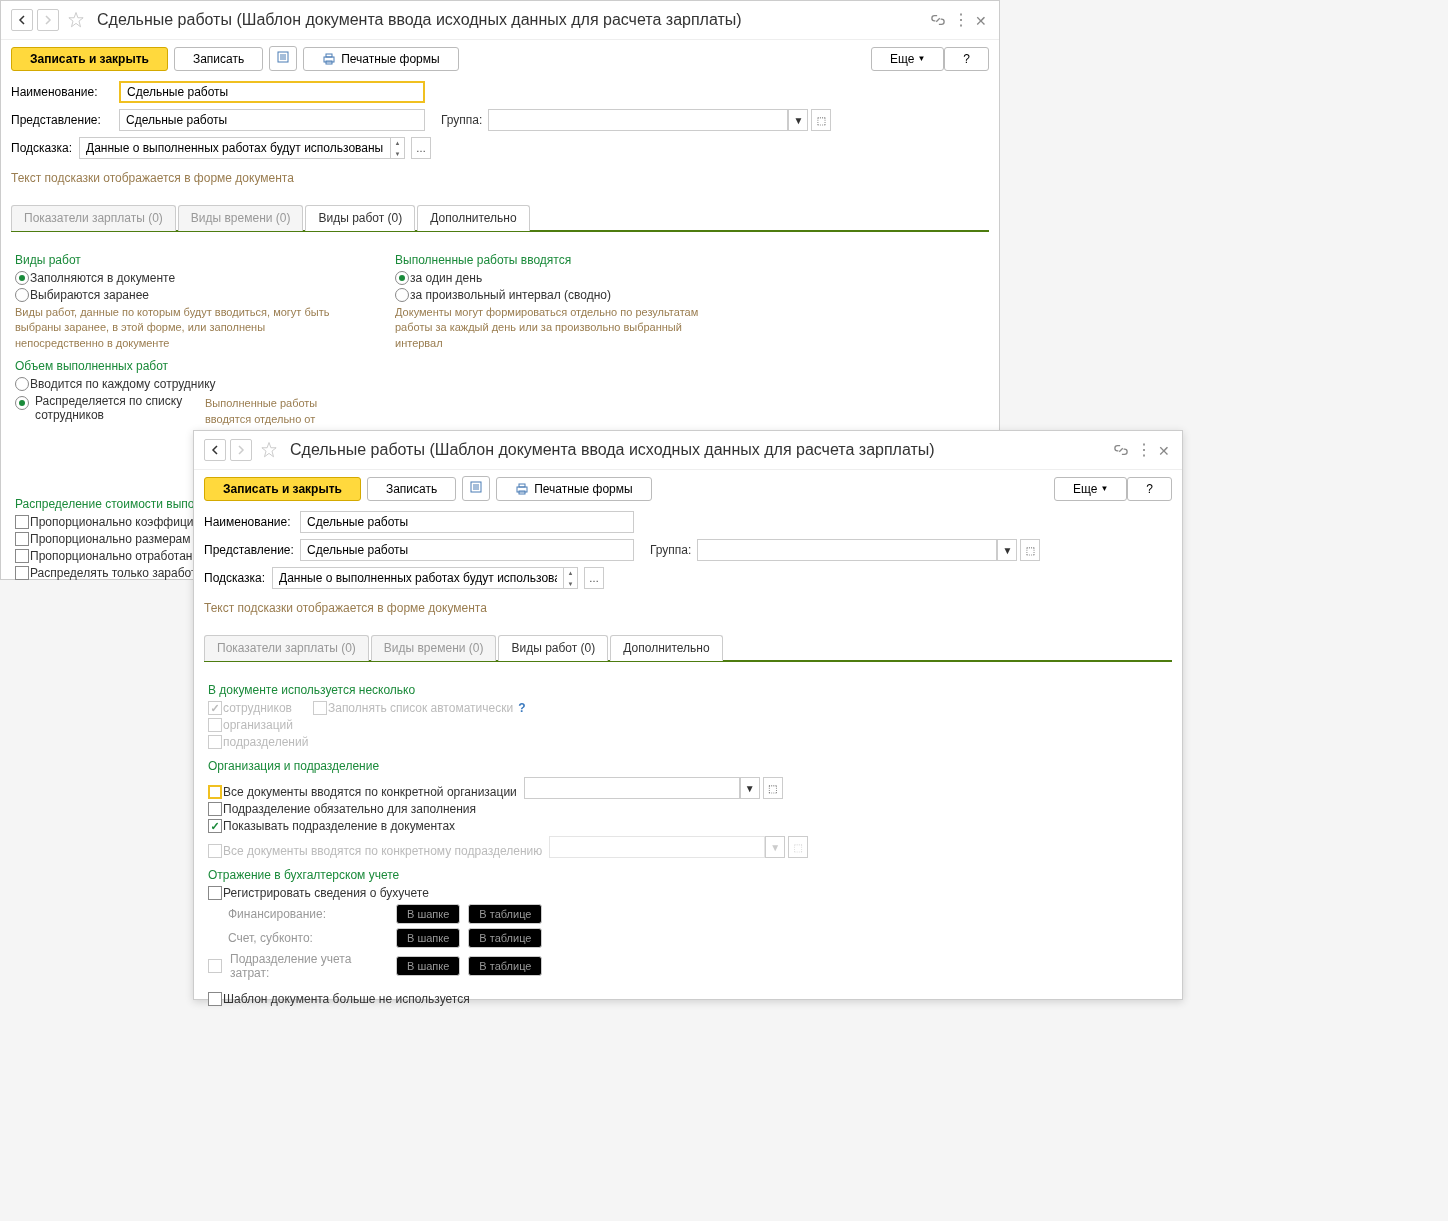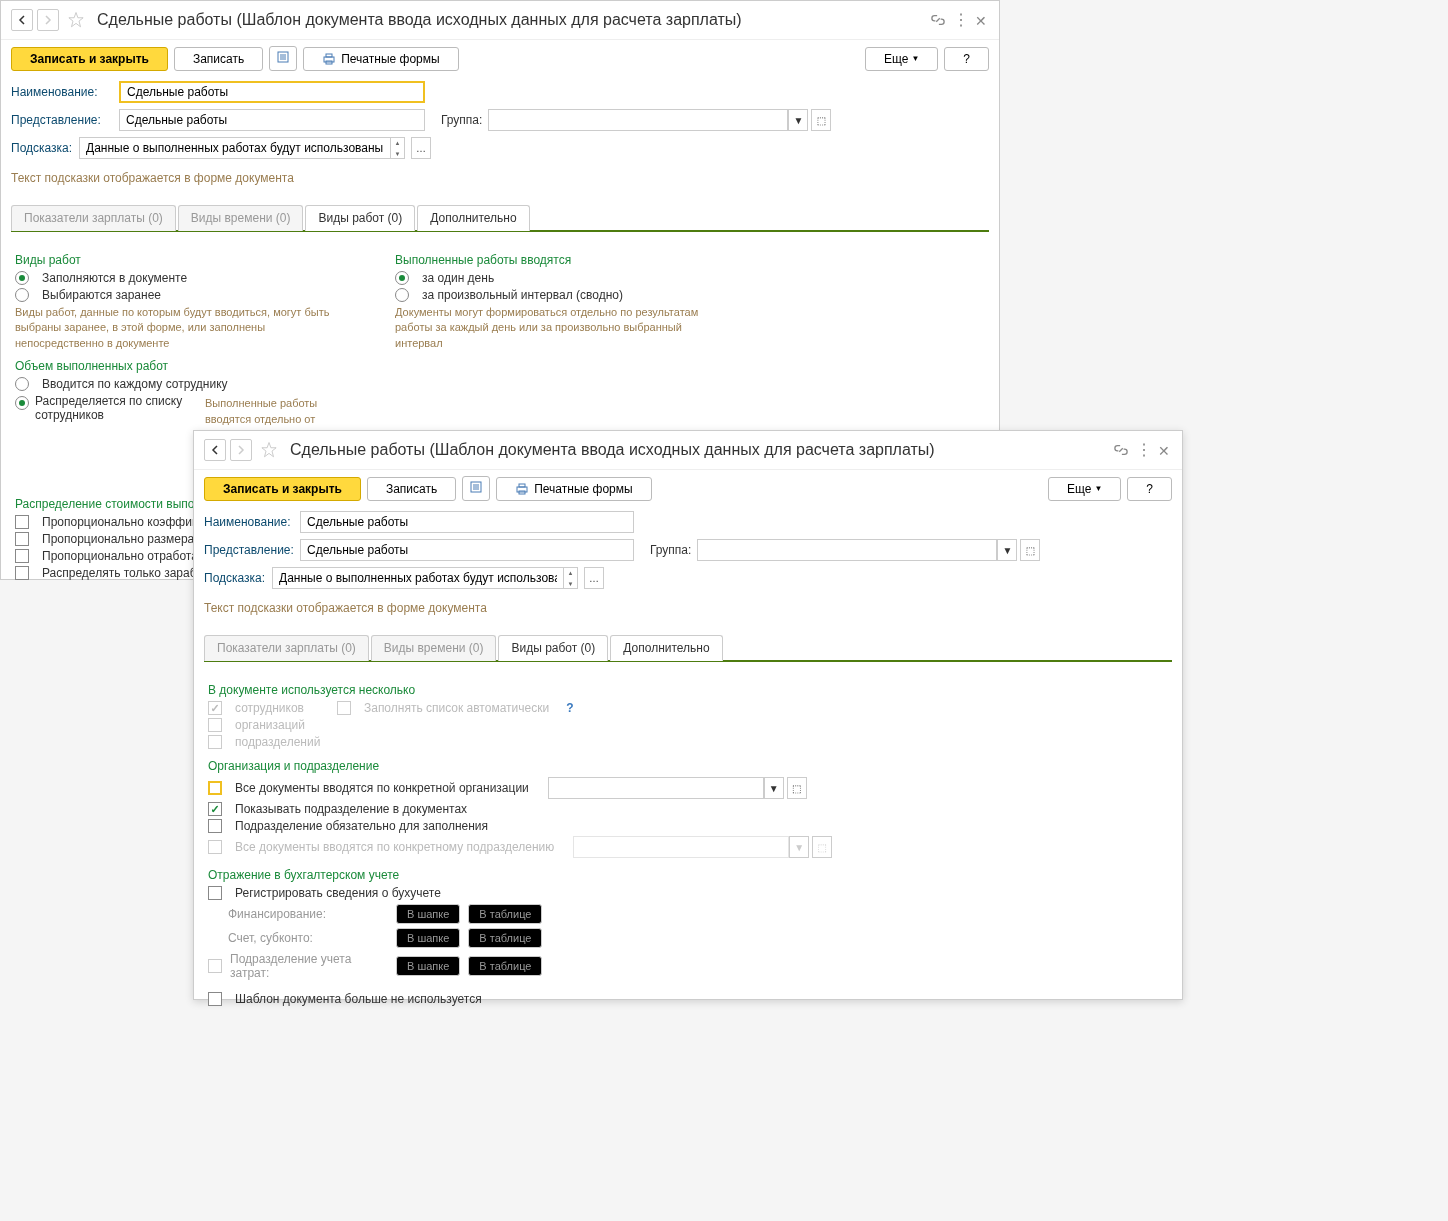--- a/index.html
+++ b/index.html
@@ -13,41 +13,41 @@
 .nav-btn svg { width: 10px; height: 10px; }
 .star-icon { width: 18px; height: 18px; color: #bbb; margin: 0 4px; }
 .title { font-size: 16px; color: #333; margin-left: 4px; }
 .header-right { margin-left: auto; display: flex; align-items: center; gap: 8px; }
 .header-icon { width: 14px; height: 14px; color: #888; cursor: pointer; }
 .toolbar { display: flex; align-items: center; padding: 6px 10px; gap: 6px; }
 .btn { padding: 4px 18px; border: 1px solid #bbb; background: #fff; font-size: 12px; cursor: pointer; border-radius: 3px; }
 .btn-primary { background: #ffd93d; border-color: #d4a900; font-weight: bold; }
 .btn-icon { padding: 4px 7px; }
 .btn-print { display: flex; align-items: center; gap: 5px; }
-.toolbar-right { margin-left: auto; display: flex; gap: 6px; }
+.toolbar-right { margin-left: auto; display: flex; }
 .btn-more { display: flex; align-items: center; gap: 3px; }
 .form-rows { padding: 4px 10px; }
 .form-row { display: flex; align-items: center; margin-bottom: 6px; gap: 6px; }
-.form-label { width: 102px; color: #0c4a6e; }
+.form-label { width: 102px; color: #000000; }
 .input { border: 1px solid #ccc; padding: 3px 6px; font-size: 12px; height: 22px; }
 .input-name { width: 306px; border: 2px solid #f0c020; }
 .input-wide { width: 306px; }
 .group-input { display: flex; align-items: center; }
 .group-select { width: 300px; border: 1px solid #ccc; height: 22px; }
 .small-btn { width: 20px; height: 22px; border: 1px solid #ccc; background: #fff; display: flex; align-items: center; justify-content: center; font-size: 10px; cursor: pointer; }
 .hint-input { width: 310px; }
 .hint-text { color: #9a7d50; padding: 2px 10px 6px; }
 .tabs { display: flex; border-bottom: 2px solid #4d7c0f; margin: 13px 10px; }
 .tab { padding: 5px 12px; border: 1px solid #ccc; border-bottom: none; background: #f5f5f5; color: #999; cursor: pointer; border-radius: 3px 3px 0 0; margin-right: 2px; position: relative; top: 1px; }
 .tab.active { background: #fff; color: #333; border-bottom: 1px solid #fff; }
 .tab-content { padding: 8px 14px; }
 .columns { display: flex; gap: 50px; }
 .col { flex: 0 0 330px; }
 .section-title { color: #1a8a3a; margin-bottom: 4px; }
-.radio-row, .check-row { display: flex; align-items: center; gap: 13px; margin: 3px 0; }
+.radio-row, .check-row { display: flex; align-items: flex-end; gap: 1px; margin: 3px 0; }
 .radio, .checkbox { width: 14px; height: 14px; border: 1px solid #888; background: #fff; display: inline-flex; align-items: center; justify-content: center; flex-shrink: 0; }
 .radio { border-radius: 50%; }
 .radio.checked::after { content: ''; width: 6px; height: 6px; background: #1a8a3a; border-radius: 50%; }
 .checkbox.checked::after { content: '✓'; color: #1a8a3a; font-size: 11px; font-weight: bold; line-height: 1; }
 .checkbox.disabled, .radio.disabled { border-color: #ccc; }
 .checkbox.disabled.checked::after { color: #bbb; }
 .checkbox.highlight { border: 2px solid #f0c020; }
 .hint-note { color: #9a7d50; font-size: 11px; line-height: 1.4; margin-top: 2px; }
 .sub-hint { margin-left: 20px; max-width: 140px; }
 .radio-with-hint { display: flex; align-items: flex-start; gap: 6px; }
@@ -322,26 +322,26 @@
     <div class="check-row">
       <span class="checkbox highlight"></span>
         <span>Все документы вводятся по конкретной организации</span>
       <div class="inline-input">
           <div class="inline-select"></div>
           <div class="small-btn">▼</div>
           <div class="small-btn" style="margin-left:3px;">⬚</div>
         </div>
     </div>
     <div class="check-row">
+        <span class="checkbox"></span>
+        <span>Подразделение обязательно для заполнения</span>
+      </div>
+    <div class="check-row">
         <span class="checkbox checked"></span>
         <span>Показывать подразделение в документах</span>
-      </div>
-    <div class="check-row">
-        <span class="checkbox"></span>
-        <span>Подразделение обязательно для заполнения</span>
       </div>
     <div class="check-row">
       <span class="checkbox disabled"></span>
         <span class="disabled-text">Все документы вводятся по конкретному подразделению</span>
       <div class="inline-input">
           <div class="inline-select" style="border-color:#e5e5e5;"></div>
           <div class="small-btn" style="color:#ccc;">▼</div>
           <div class="small-btn" style="margin-left:3px;color:#ccc;">⬚</div>
         </div>
     </div>

